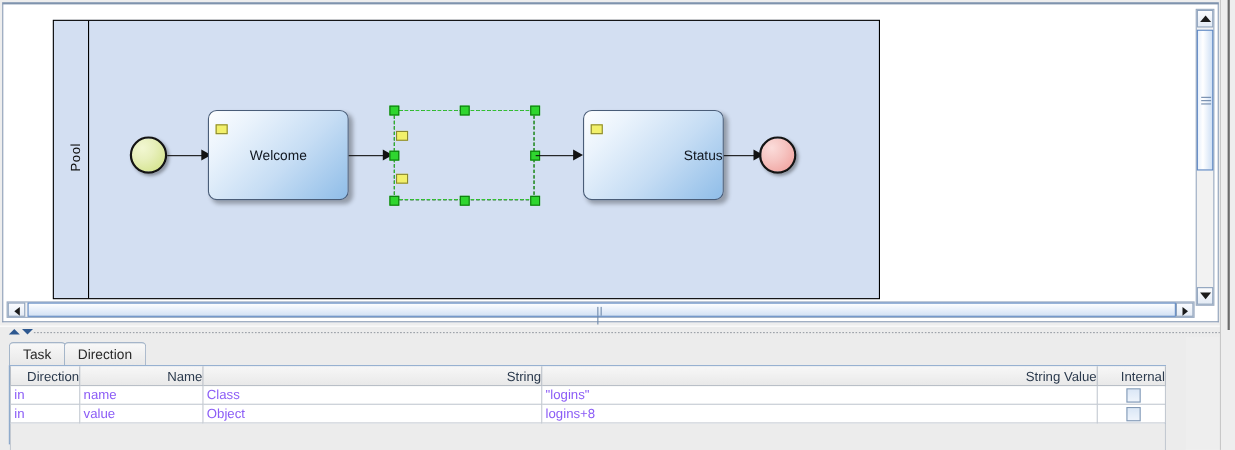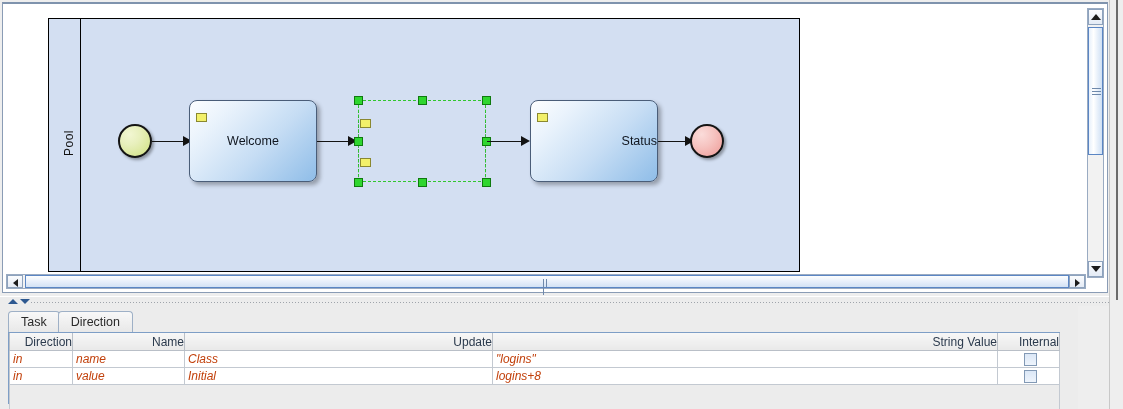--- a/index.html
+++ b/index.html
@@ -105,21 +105,21 @@
   .tab.active{background:linear-gradient(#e4eefb,#cfe1f6);border-color:#7e9ec6;color:#132a46;font-weight:bold;z-index:3;}
 
   .tablepanel{position:absolute;left:8px;top:27px;width:1052px;height:72px;
        background:#ffffff;border:1px solid #7e9ec6;box-sizing:border-box;}
 
   table.ptab{border-collapse:collapse;width:100%;table-layout:fixed;font-size:12px;}
   table.ptab th{height:17px;background:linear-gradient(#f7f7f7,#e9e9e9);
        border:1px solid #b9bfc7;border-top:none;color:#2b3a4d;font-weight:normal;font-size:12px;
        text-align:right;padding:0;}
   table.ptab td{height:16px;border:1px solid #c3c9d1;border-top:none;
-       padding:0 0 0 3px;color:#c2410c;background:#fff;white-space:nowrap;overflow:hidden;font-style:italic;}
+       padding:0 0 0 3px;color:#8b5cf6;background:#fff;white-space:nowrap;overflow:hidden;}
   td.cb{text-align:center;padding:0;}
   .chk{display:inline-block;width:13px;height:13px;vertical-align:middle;
        background:linear-gradient(#dbe7f6,#eef4fc);border:1px solid #8299b5;box-sizing:border-box;}
   .fill{background:#ececec !important;border-left:1px solid #c3c9d1 !important;}
 
   
   .gutter{position:absolute;right:0;top:0;width:13px;height:409px;background:#eeeeee;
        border-left:1px solid #c8c8c8;}
   .gutter-line{position:absolute;right:5px;top:0;width:2px;height:300px;background:#6b6b6b;}
 </style>
@@ -232,37 +232,37 @@
           <col style="width:63px">
             <col style="width:112px">
             <col style="width:308px">
           <col style="width:505px">
             <col style="width:62px">
         </colgroup>
         <thead>
           <tr>
             <th>Direction</th>
             <th>Name</th>
-            <th>Update</th>
+            <th>String</th>
             <th>String Value</th>
             <th>Internal</th>
           </tr>
         </thead>
         <tbody>
           <tr>
             <td>in</td>
             <td>name</td>
             <td>Class</td>
             <td>"logins"</td>
             <td class="cb"><span class="chk"></span></td>
           </tr>
           <tr>
             <td>in</td>
             <td>value</td>
-            <td>Initial</td>
+            <td>Object</td>
             <td>logins+8</td>
             <td class="cb"><span class="chk"></span></td>
           </tr>
           <tr>
             <td class="fill" style="height:35px;border-bottom:none;" colspan="5"></td>
           </tr>
         </tbody>
       </table>
     </div>
 

